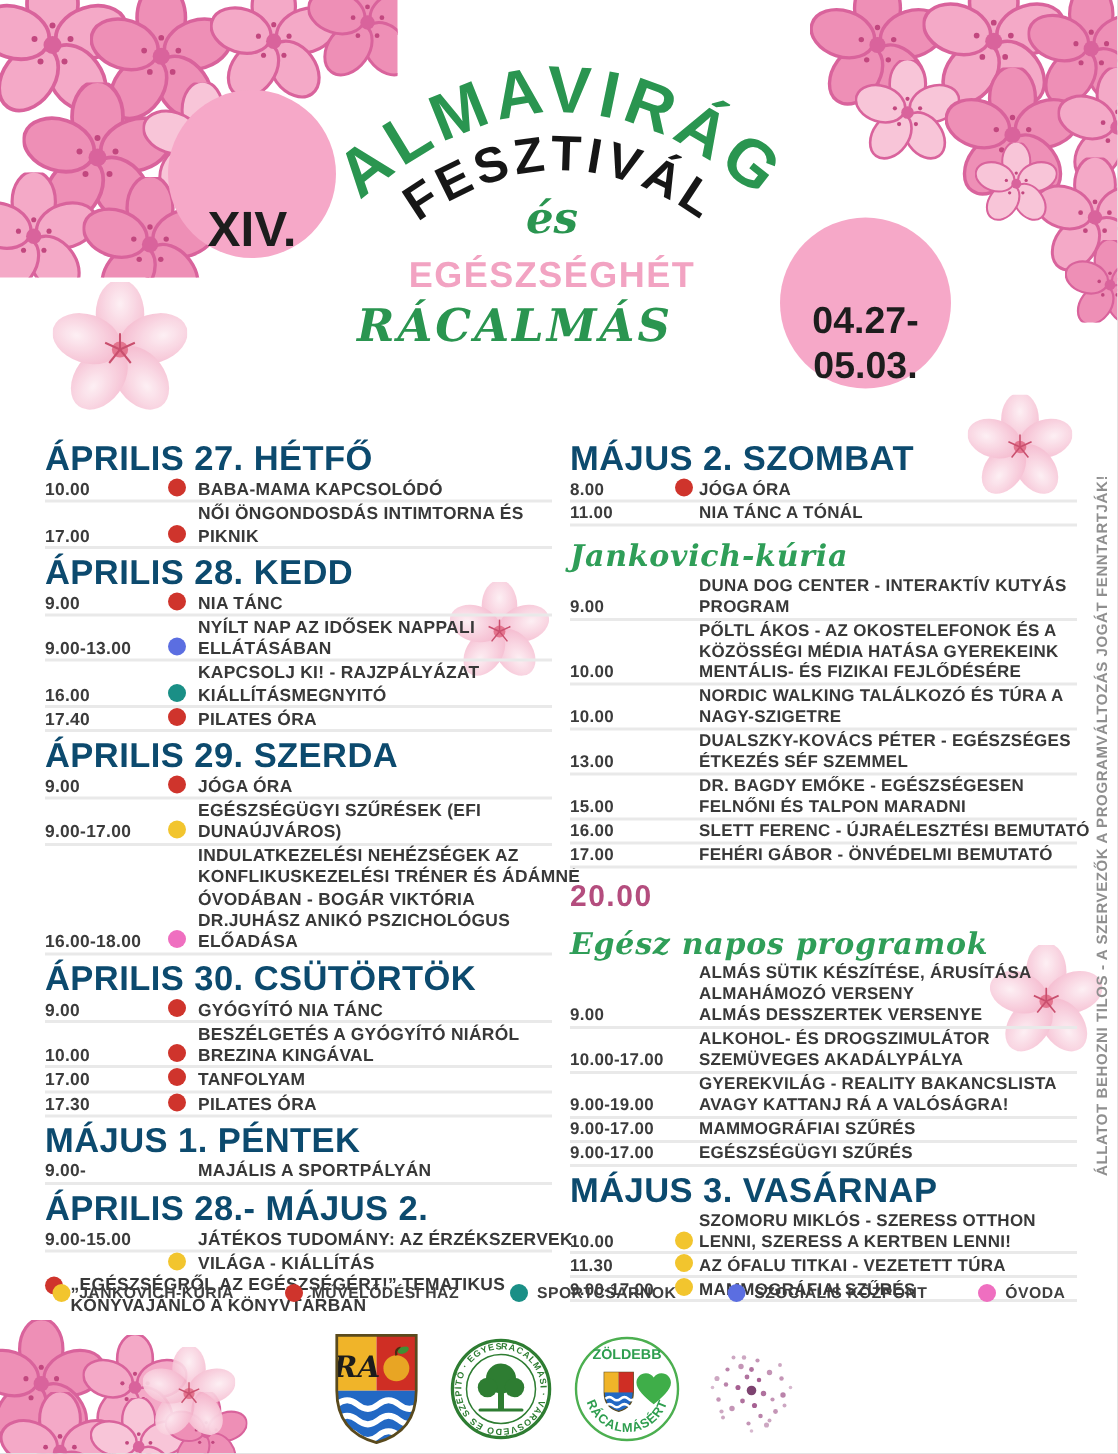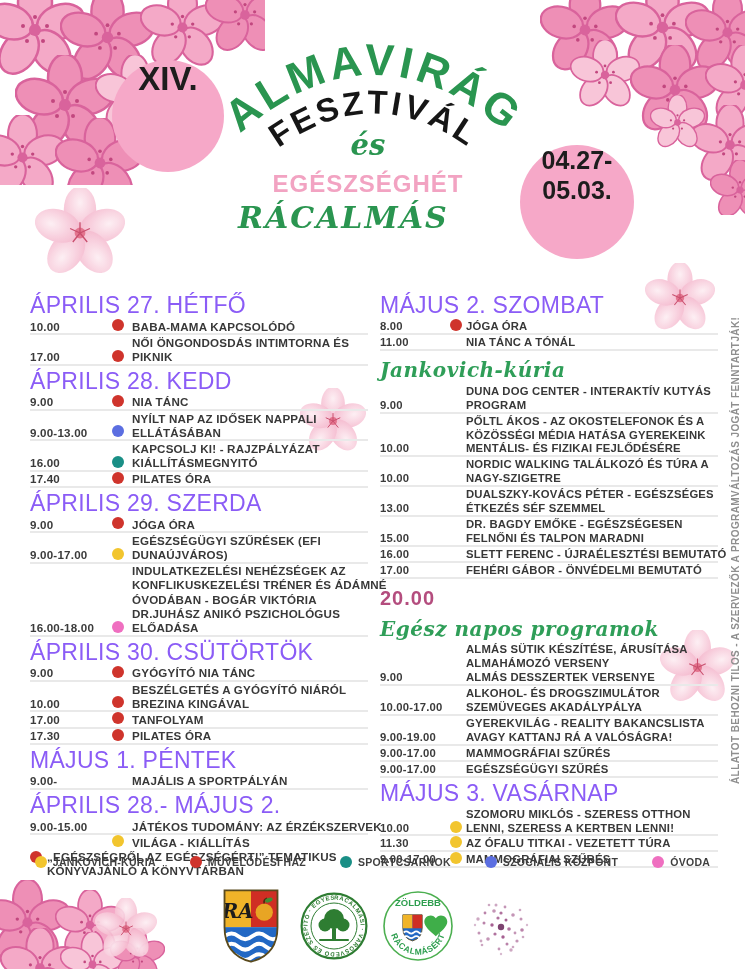--- a/index.html
+++ b/index.html
@@ -1,41 +1,41 @@
 <!DOCTYPE html>
 <html><head>
 <meta charset="utf-8">
 <style>
   html,body{margin:0;padding:0;background:#cfcfcf;}
   .poster{position:relative;width:745px;height:969px;background:#ffffff;overflow:hidden;
           font-family:"Liberation Sans",sans-serif;color:#383838;}
 
   
   .hdr-circle{position:absolute;border-radius:50%;background:#f6a8c8;display:flex;
-              flex-direction:column;align-items:center;justify-content:flex-start;
+              flex-direction:column;align-items:center;justify-content:flex-end;
               font-weight:800;color:#1d1d1d;}
   .hdr-xiv{left:112px;top:60px;width:112px;height:112px;font-size:33px;}
   .hdr-dates{left:520px;top:145px;width:114px;height:114px;font-size:25px;line-height:1.2;}
   .title-svg{position:absolute;left:208px;top:20px;width:332px;height:170px;}
   .title-svg text{font-family:"Liberation Sans",sans-serif;font-weight:800;}
   .t-arc1{font-size:44px;fill:#2a9550;letter-spacing:4px;}
   .t-arc2{font-size:33px;fill:#161616;letter-spacing:3px;}
   .hdr-es{position:absolute;left:288px;top:128px;width:160px;text-align:center;
           font-family:"DejaVu Serif",serif;font-style:italic;font-weight:700;
           font-size:29px;color:#2a9550;}
   .hdr-health{position:absolute;left:238px;top:170px;width:260px;text-align:center;
           font-size:24px;font-weight:800;color:#f2a3c2;letter-spacing:1px;}
   .hdr-racalmas{position:absolute;left:238px;top:200px;width:260px;text-align:left;
           font-family:"DejaVu Serif",serif;font-style:italic;font-weight:700;
           font-size:30px;color:#2a9550;letter-spacing:2px;}
 
   
   .columns{position:absolute;left:30px;top:290px;width:690px;display:flex;gap:12px;}
   .col{width:338px;}
-  .day-heading{font-size:23px;font-weight:400;color:#8b5cf6;line-height:1.05;
+  .day-heading{font-size:23px;font-weight:700;color:#0c4a6e;line-height:1.05;
                margin:3px 0 2px;letter-spacing:0.3px;white-space:nowrap;}
   .row{display:grid;grid-template-columns:82px 20px 1fr;align-items:center;
        height:14.2px;font-size:11.6px;font-weight:700;letter-spacing:0.2px;white-space:nowrap;}
   .col-right .row{grid-template-columns:70px 16px 1fr;height:13.9px;font-size:11.3px;}
   .has-time{border-bottom:2px solid #e9e9e9;}
   .time{color:#3b3b3b;}
   .dot{display:inline-block;width:12px;height:12px;border-radius:50%;}
   .row-full{display:flex;align-items:flex-start;gap:5px;height:14.2px;
             font-size:11.6px;font-weight:700;letter-spacing:0.2px;white-space:nowrap;}
   .row-full .dot{margin-top:1px;flex:0 0 auto;}

